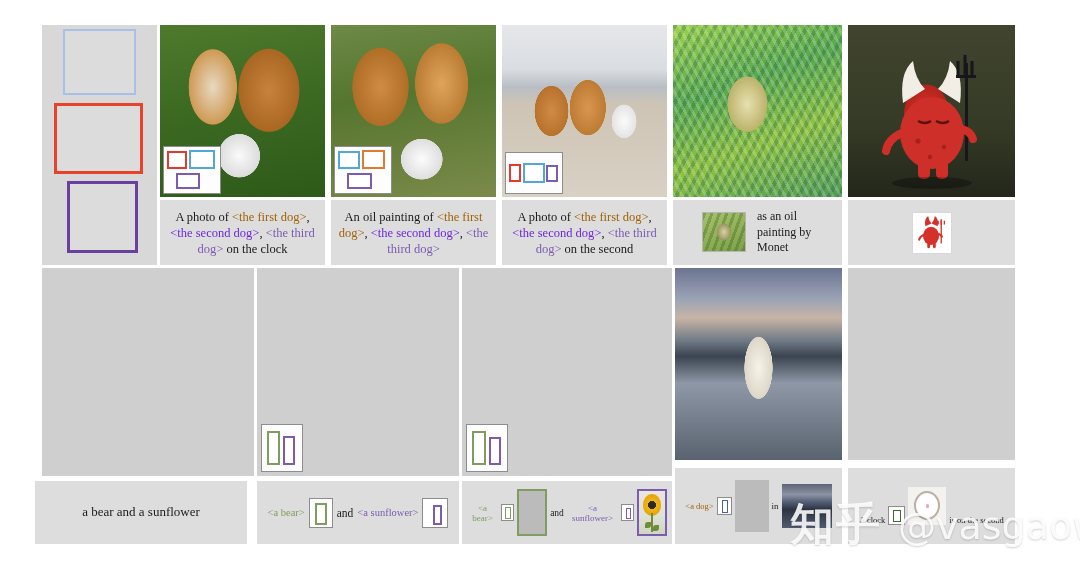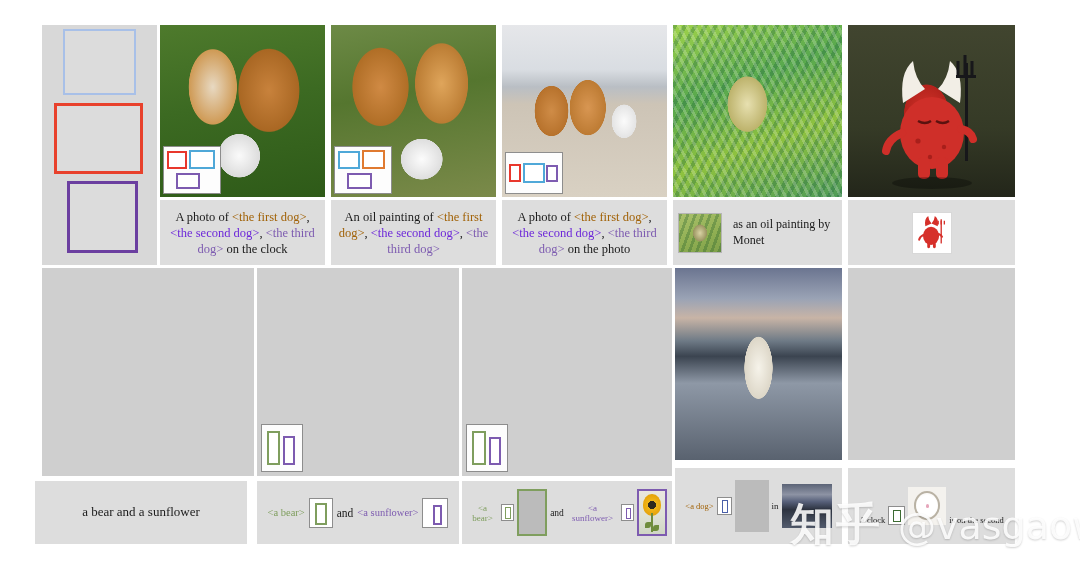--- a/index.html
+++ b/index.html
@@ -299,25 +299,25 @@
   </div>
 
   <div class="capcell" style="left:331px; top:200px; width:165px; height:65px;">
     <div class="captxt" style="font-size:12.5px;">
       <span>An oil painting of </span><span class="tok-blue">&lt;the first dog&gt;</span><span>, </span><span class="tok-red">&lt;the second dog&gt;</span><span>, </span><span class="tok-purple">&lt;the third dog&gt;</span>
     </div>
   </div>
 
   <div class="capcell" style="left:502px; top:200px; width:165px; height:65px;">
     <div class="captxt" style="font-size:12.5px;">
-      <span>A photo of </span><span class="tok-blue">&lt;the first dog&gt;</span><span>, </span><span class="tok-red">&lt;the second dog&gt;</span><span>,  </span><span class="tok-purple">&lt;the third dog&gt;</span><span> on the photo</span>
-    </div>
-  </div>
-
-  <div class="capcell" style="left:673px; top:200px; width:169px; height:65px;">
+      <span>A photo of </span><span class="tok-blue">&lt;the first dog&gt;</span><span>, </span><span class="tok-red">&lt;the second dog&gt;</span><span>,  </span><span class="tok-purple">&lt;the third dog&gt;</span><span> on the second</span>
+    </div>
+  </div>
+
+  <div class="capcell" style="left:673px; top:200px; width:169px; height:65px;padding-left:24px;">
     <div class="inline-row">
       <div class="thumb thumb-emu" style="width:44px; height:40px; border:1px solid #b5b5b5;"></div>
       <div class="captxt" style="font-size:12px; text-align:left;">as an oil painting by Monet</div>
     </div>
   </div>
 
   <div class="capcell" style="left:848px; top:200px; width:167px; height:65px;">
     <div class="inline-row">
       <div class="thumb thumb-devil" style="width:40px; height:42px; border:1px solid #d8d8d8;">
         <svg width="100%" height="100%" viewBox="0 0 40 42">

